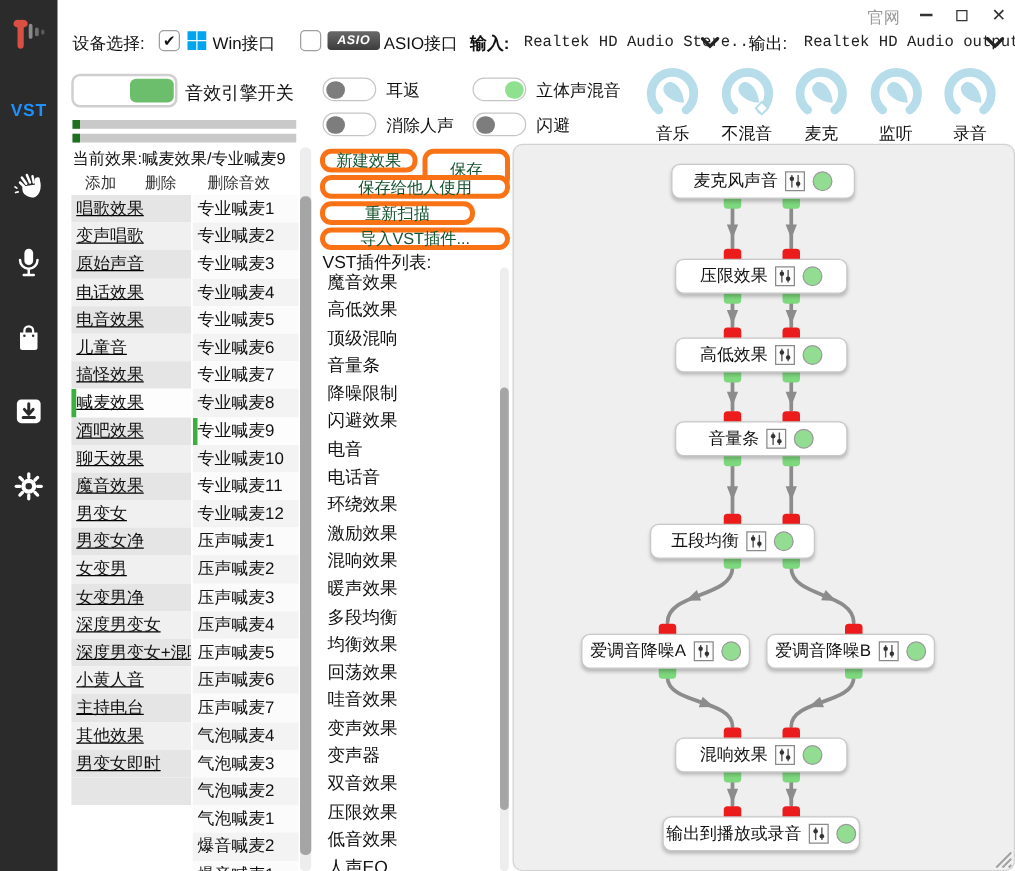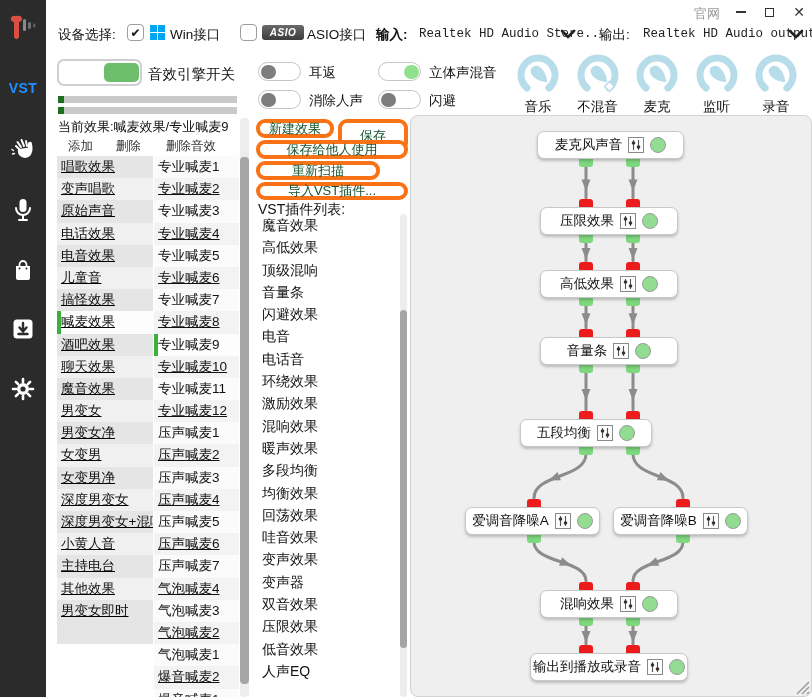--- a/index.html
+++ b/index.html
@@ -32,21 +32,21 @@
   .levelbar .seg{position:absolute;left:0;top:0;width:6px;height:100%;background:#1d701d;}
   .knob-label{font-size:13.5px;color:#111;text-align:center;}
   
   .panel-title{font-size:13px;color:#111;white-space:nowrap;}
   .mini-act{position:absolute;font-size:12.5px;color:#333;cursor:pointer;}
   .lcol{position:absolute;overflow:hidden;}
   .row{height:22.2px;line-height:22.2px;font-size:13.5px;color:#111;padding-left:4px;white-space:nowrap;overflow:hidden;}
   .cat-even{background:#e5e5e5;}
   .cat-odd{background:#f0f0f0;}
   .pre-even{background:#fbfbfb;}
-  .pre-odd{background:#f3f3f3;text-decoration:underline;}
+  .pre-odd{background:#f3f3f3;}
   .sel{background:#fdfdfd !important;box-shadow:inset 4px 0 0 #3cb03c;}
   .scrollbar{position:absolute;background:#ededed;border-radius:4px;}
   .thumb{position:absolute;background:#a5a5a5;border-radius:4px;width:100%;}
   
   .pillbtn{position:absolute;border:4px solid #f97316;border-radius:9px;background:#fff;font-size:13px;color:#14532d;display:flex;align-items:center;justify-content:center;cursor:pointer;white-space:nowrap;}
   #plugin-list .row{background:transparent;padding-left:8px;height:22.3px;line-height:22.3px;font-size:14px;}
   
   #graph-panel{left:410px;top:115px;width:402px;height:582px;background:#efefef;border:1px solid #d2d2d2;border-radius:8px;}
   .node{position:absolute;height:28px;background:#fff;border:1px solid #c8c8c8;border-radius:7px;box-shadow:0 2px 3px rgba(0,0,0,.22);display:flex;align-items:center;justify-content:center;gap:6px;padding:0 6px;z-index:3;}
   .node .nlabel{font-size:13.5px;color:#111;white-space:nowrap;}
@@ -282,20 +282,21 @@
   <div class="pillbtn" style="left:338px;top:119px;width:70px;height:33px;">保存</div>
   <div class="pillbtn" style="left:256px;top:140px;width:152px;height:19px;">保存给他人使用</div>
   <div class="pillbtn" style="left:256px;top:161px;width:124px;height:19px;">重新扫描</div>
   <div class="pillbtn" style="left:256px;top:182px;width:152px;height:18px;">导入VST插件...</div>
   <div class="abs" style="left:258px;top:201px;font-size:14px;color:#111;">VST插件列表:</div>
   <div id="plugin-list" class="lcol" style="left:254px;top:214px;width:142px;height:483px;">
       <div class="row">魔音效果</div>
       <div class="row">高低效果</div>
       <div class="row">顶级混响</div>
       <div class="row">音量条</div>
+      <div class="row">降噪限制</div>
       <div class="row">闪避效果</div>
       <div class="row">电音</div>
       <div class="row">电话音</div>
       <div class="row">环绕效果</div>
       <div class="row">激励效果</div>
       <div class="row">混响效果</div>
       <div class="row">暖声效果</div>
       <div class="row">多段均衡</div>
       <div class="row">均衡效果</div>
       <div class="row">回荡效果</div>

